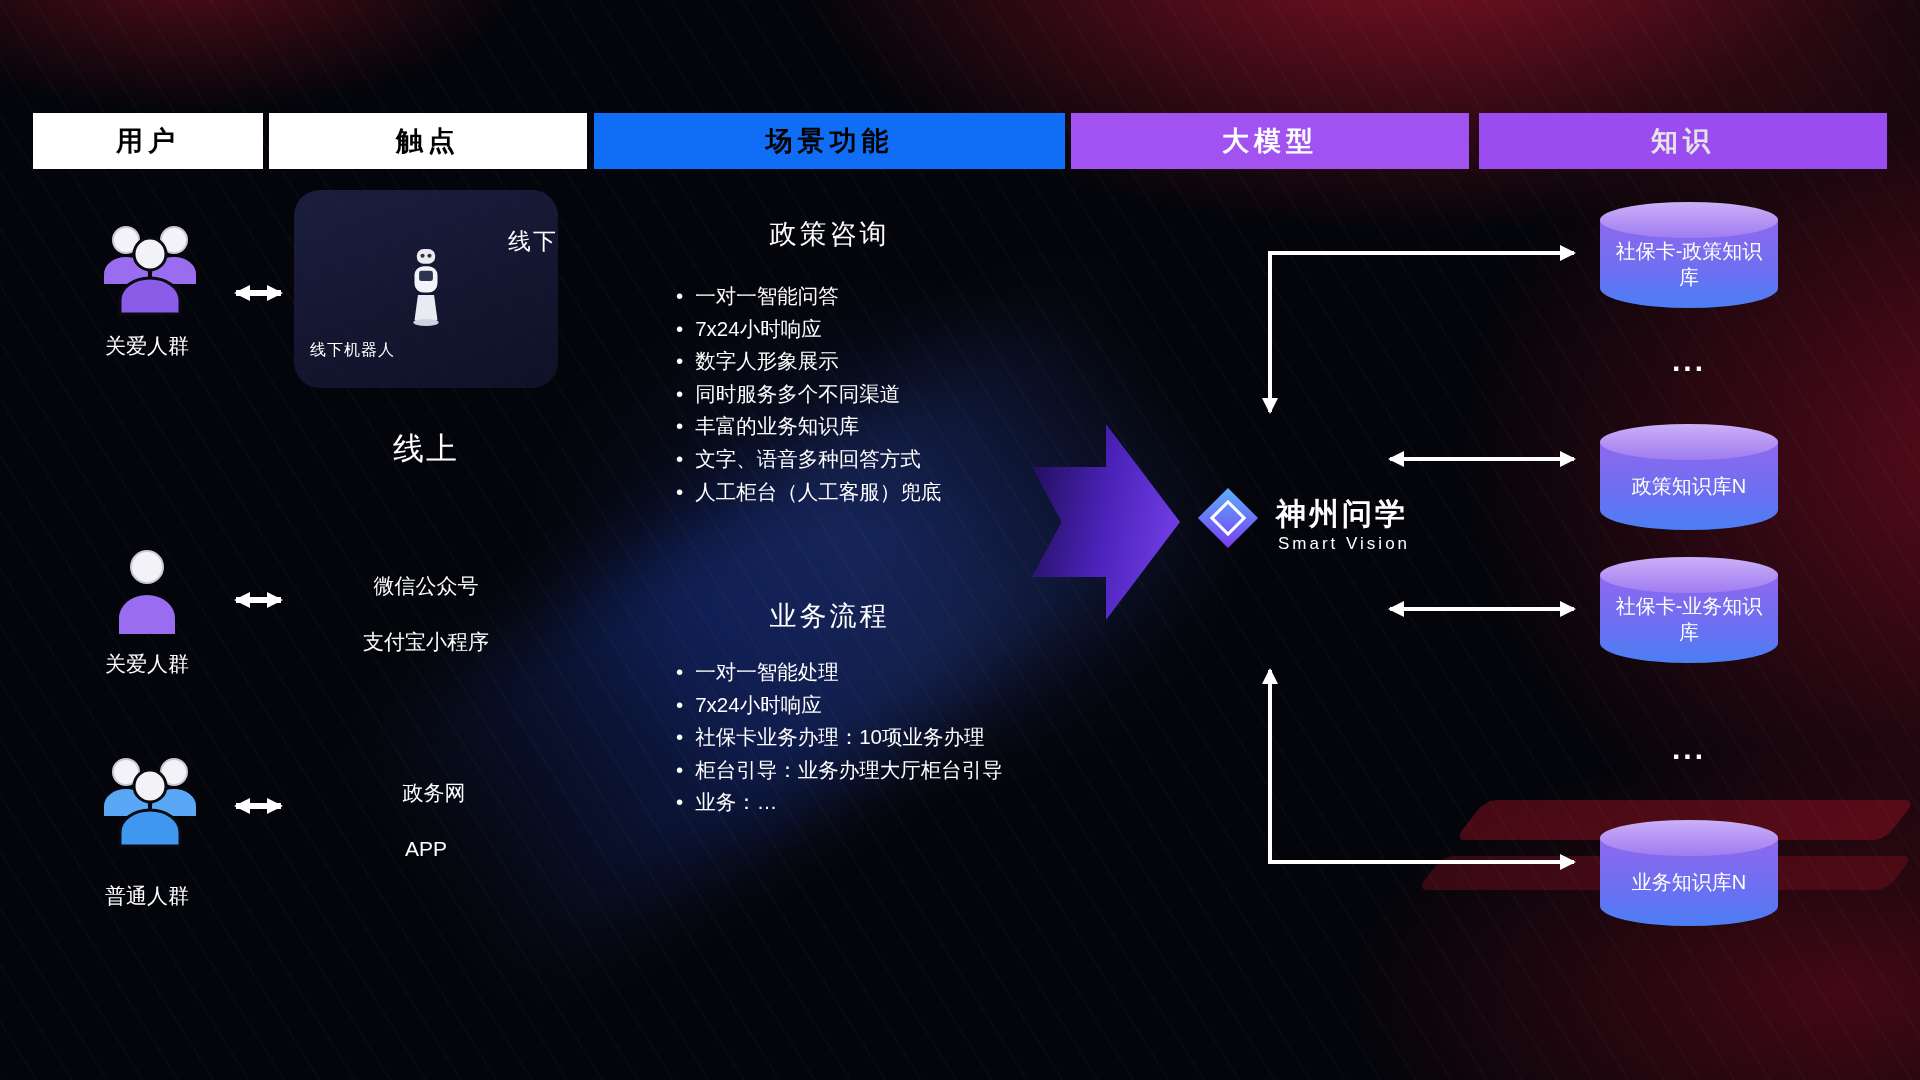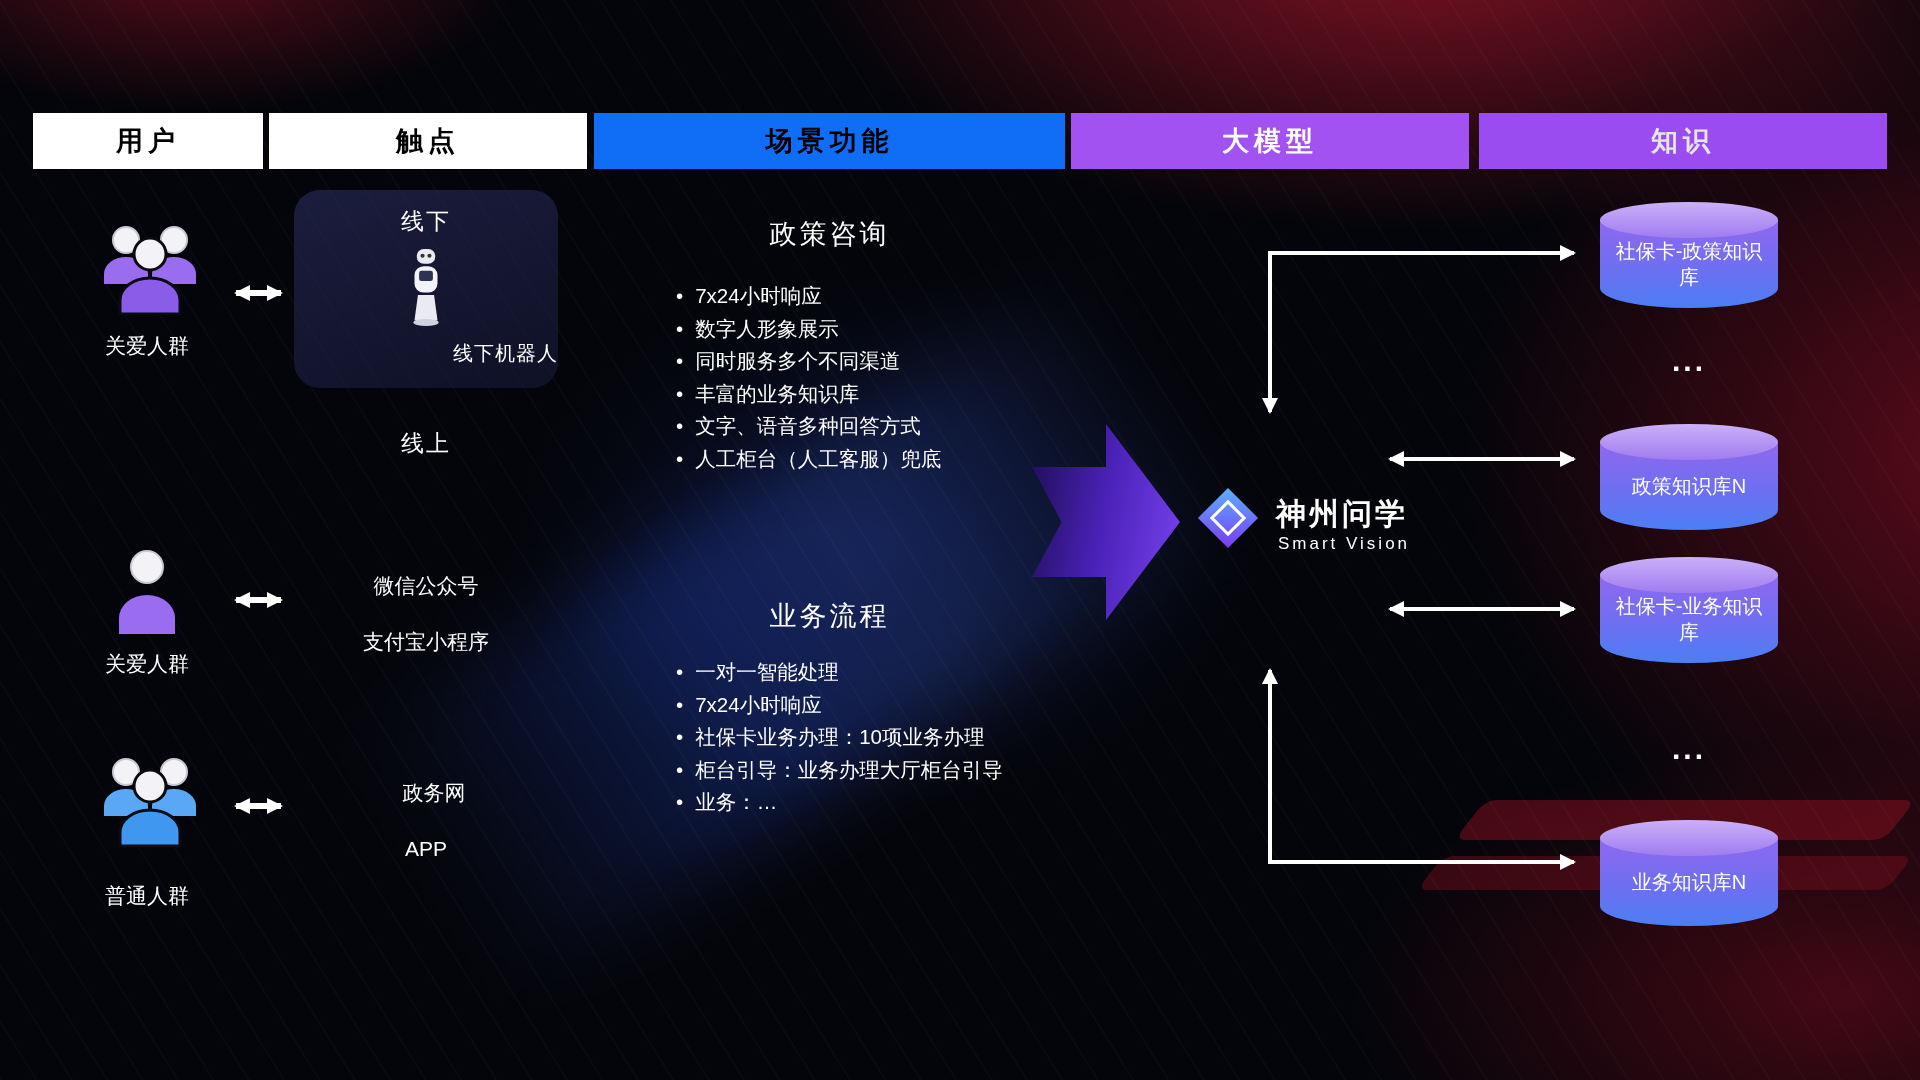--- a/index.html
+++ b/index.html
@@ -37,23 +37,23 @@
   .hdr.purple{background:#a152f0;color:#fff}
   .hdr.purple2{background:#9b4cf0;color:#e5e5e5}
 
   .txt{position:absolute;color:#fff;z-index:2}
   .ctr{text-align:center}
 
   .card{
     position:absolute;left:294px;top:190px;width:264px;height:198px;border-radius:26px;
     background:linear-gradient(160deg, rgba(40,44,92,.62), rgba(22,24,56,.62));z-index:2;
   }
-  .card .ttl{position:absolute;top:16px;left:0;width:100%;text-align:center;font-size:23px;letter-spacing:2px}
+  .card .ttl{position:absolute;top:36px;left:0;width:100%;text-align:right;font-size:23px;letter-spacing:2px}
   .card .robot{position:absolute;top:56px;left:50%;transform:translateX(-50%)}
-  .card .cap{position:absolute;top:150px;left:0;width:100%;text-align:right;font-size:20px;letter-spacing:1px}
+  .card .cap{position:absolute;top:150px;left:16px;width:100%;text-align:left;font-size:16px;letter-spacing:1px}
 
   .sec-title{position:absolute;left:594px;width:471px;text-align:center;font-size:27px;letter-spacing:3px;z-index:2}
   .blist{position:absolute;left:676px;z-index:2;font-size:20.5px}
   .blist li{list-style:none;line-height:32.6px;white-space:nowrap}
   .blist li::before{content:"•";margin-right:12px}
 
   .bigarrow{
     position:absolute;left:1032px;top:424px;width:148px;height:196px;z-index:2;
     background:linear-gradient(100deg,#1f0d55 0%, #4a22b8 48%, #7a44f0 100%);
     clip-path:polygon(0% 22%, 50% 22%, 50% 0%, 100% 50%, 50% 100%, 50% 78%, 0% 78%, 20% 50%);
@@ -133,28 +133,29 @@
         <circle cx="23" cy="8" r="1.8" fill="#333"></circle>
         <rect x="10" y="17" width="20" height="23" rx="8" fill="#f2f3f8"></rect>
         <rect x="14" y="21" width="12" height="9" rx="2" fill="#2e3350"></rect>
         <path d="M13 42 L27 42 L30 64 Q20 68 10 64 Z" fill="#e9eaf2"></path>
         <ellipse cx="20" cy="66" rx="11" ry="3" fill="#cfd2e0"></ellipse>
       </svg>
     </div>
     <div class="cap">线下机器人</div>
   </div>
 
-  <div class="txt ctr" style="left:294px;top:428px;width:264px;font-size:23px;letter-spacing:2px">线上</div>
+  <div class="txt ctr" style="left:294px;top:428px;width:264px;font-size:31px;letter-spacing:2px">线上</div>
   <div class="txt ctr" style="left:294px;top:572px;width:264px;font-size:21px">微信公众号</div>
   <div class="txt ctr" style="left:294px;top:628px;width:264px;font-size:21px">支付宝小程序</div>
   <div class="txt ctr" style="left:302px;top:779px;width:264px;font-size:21px">政务网</div>
   <div class="txt ctr" style="left:294px;top:837px;width:264px;font-size:21px">APP</div>
 
   <div class="sec-title" style="top:216px">政策咨询</div>
   <ul class="blist" style="top:280px">
+    <li>一对一智能问答</li>
     <li>7x24小时响应</li>
     <li>数字人形象展示</li>
     <li>同时服务多个不同渠道</li>
     <li>丰富的业务知识库</li>
     <li>文字、语音多种回答方式</li>
     <li>人工柜台（人工客服）兜底</li>
   </ul>
 
   <div class="sec-title" style="top:598px">业务流程</div>
   <ul class="blist" style="top:656px">

